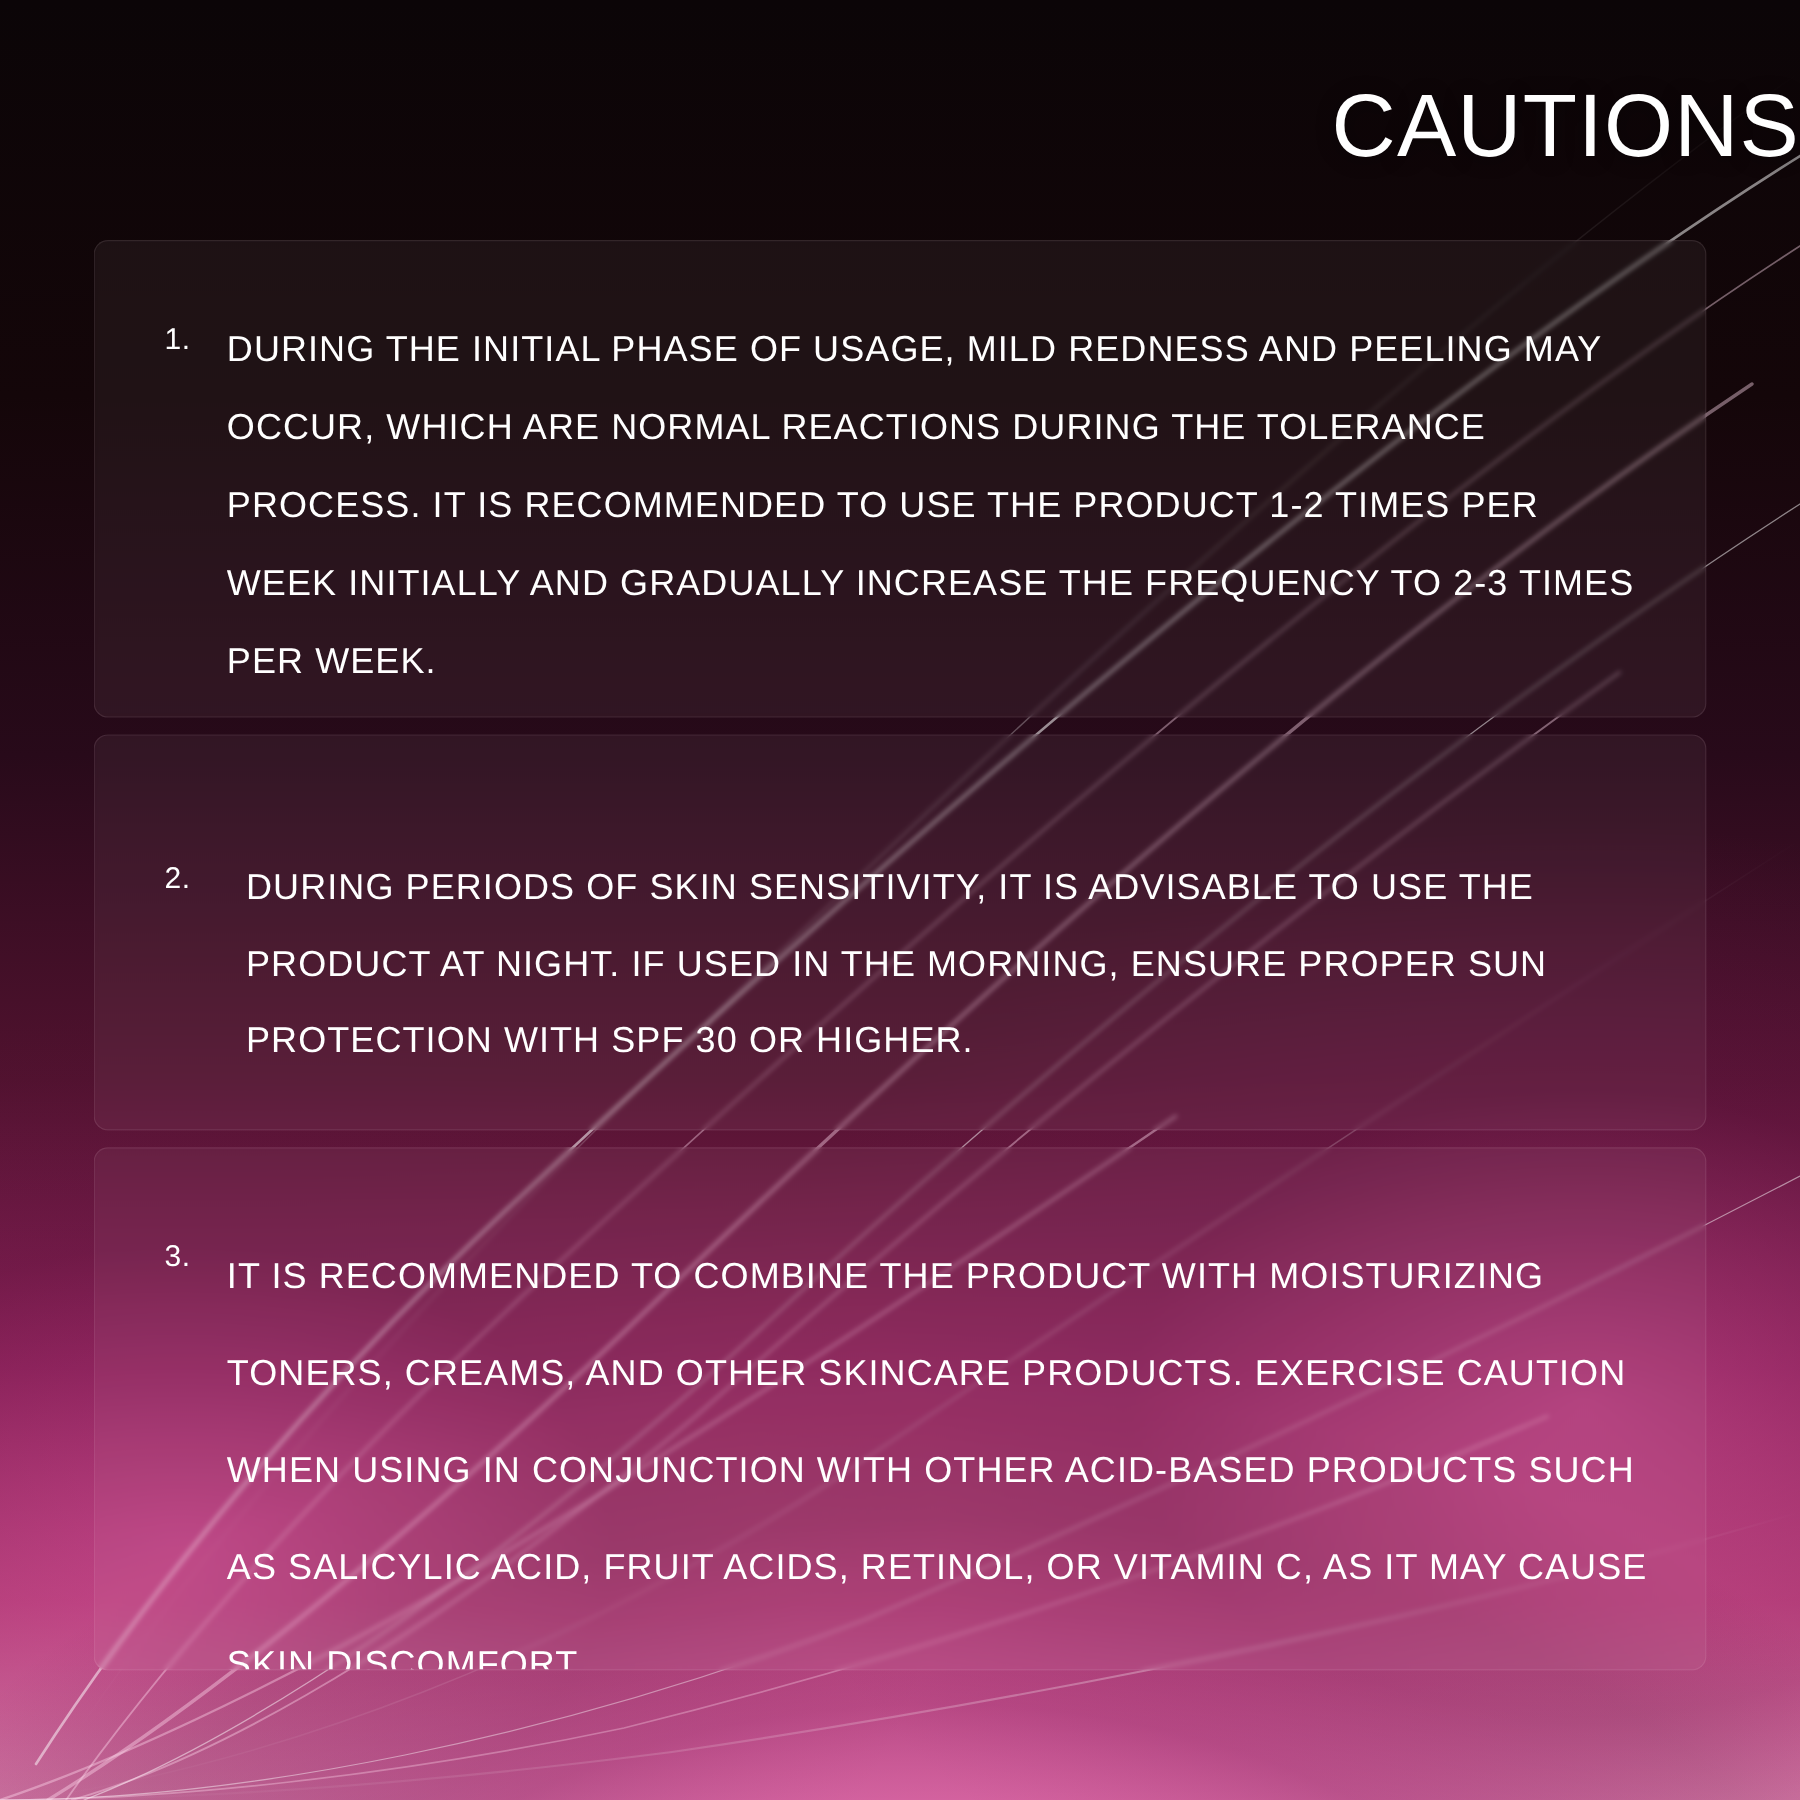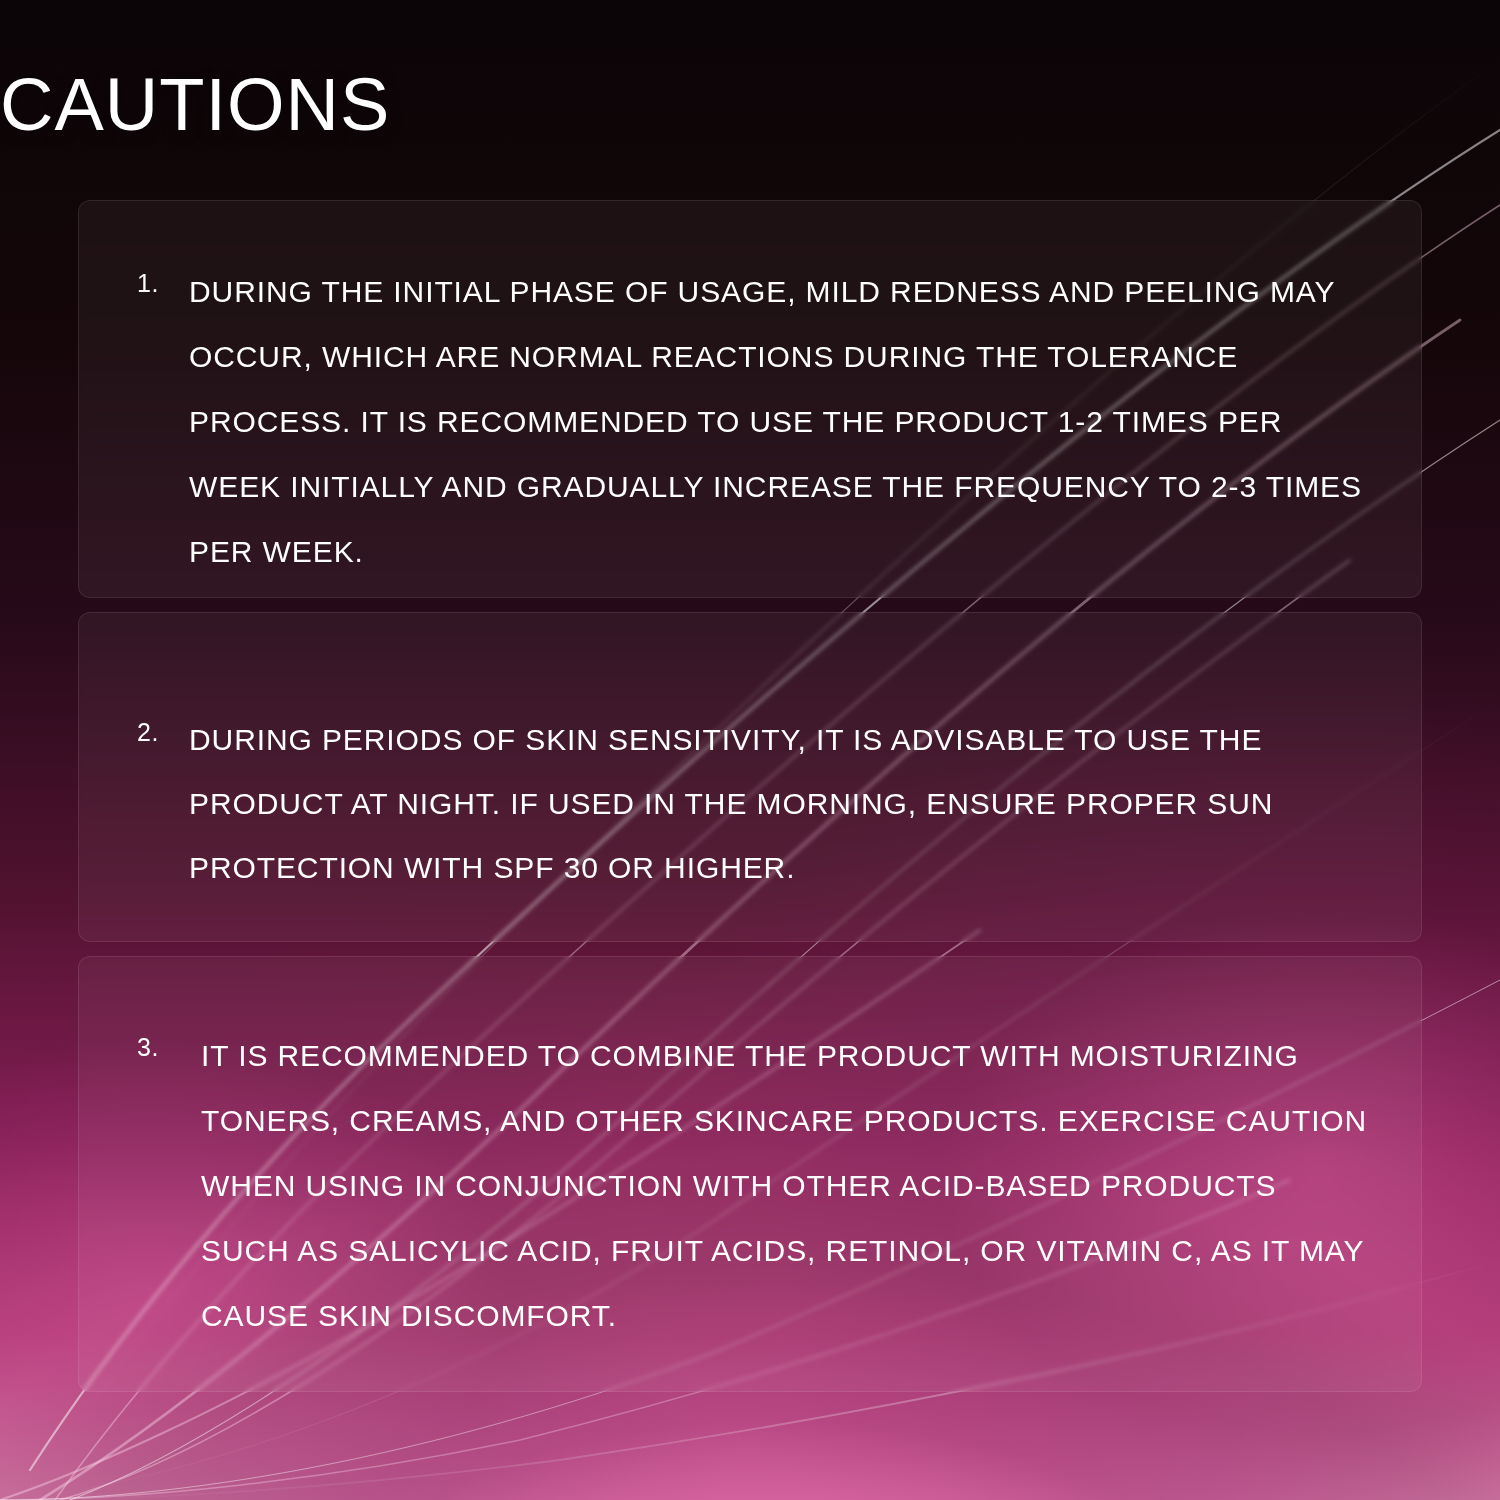--- a/index.html
+++ b/index.html
@@ -29,21 +29,21 @@
   }
 
   #streaks svg { position: absolute; inset: 0; }
 
   
   #title {
     position: absolute;
     top: 62px;
     left: 0;
     width: 100%;
-    text-align: left;
+    text-align: right;
     color: #ffffff;
     font-size: 74px;
     letter-spacing: 1px;
     font-weight: 400;
     font-family: "Liberation Sans", sans-serif;
     text-shadow: 0 2px 16px rgba(0,0,0,0.45);
   }
 
   
   #cards {
@@ -91,22 +91,22 @@
 
   .body-text {
     color: #ffffff;
     font-size: 30px;
     line-height: 65px;
     letter-spacing: 0.9px;
     font-weight: 400;
     max-width: 1190px;
   }
 
-  .card-2 .body-text { line-height: 64px; }
-  .card-3 .body-text { line-height: 65px; margin-left: 12px; }
+  .card-2 .body-text { line-height: 64px; margin-left: 16px; }
+  .card-3 .body-text { line-height: 81px; }
 </style>
 </head>
 <body>
 
 <div id="bg">
   <div id="streaks">
     <svg width="1500" height="1500" viewBox="0 0 1500 1500" fill="none" xmlns="http://www.w3.org/2000/svg">
       <defs>
         <linearGradient id="g1" x1="0" y1="0" x2="1" y2="1">
           <stop offset="0%" stop-color="#ffffff" stop-opacity="0"></stop>

